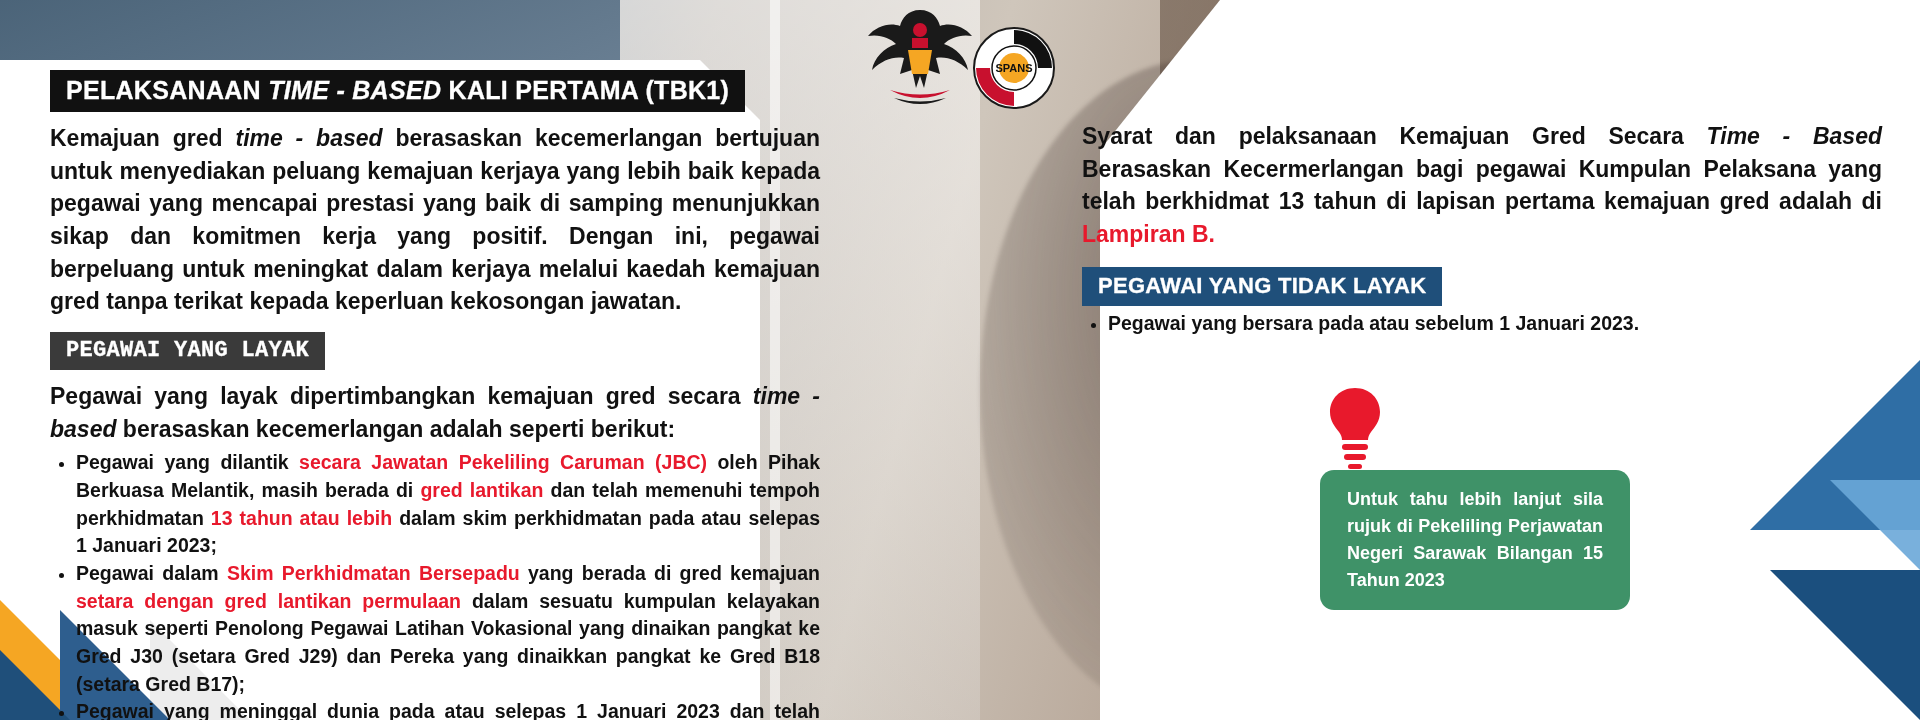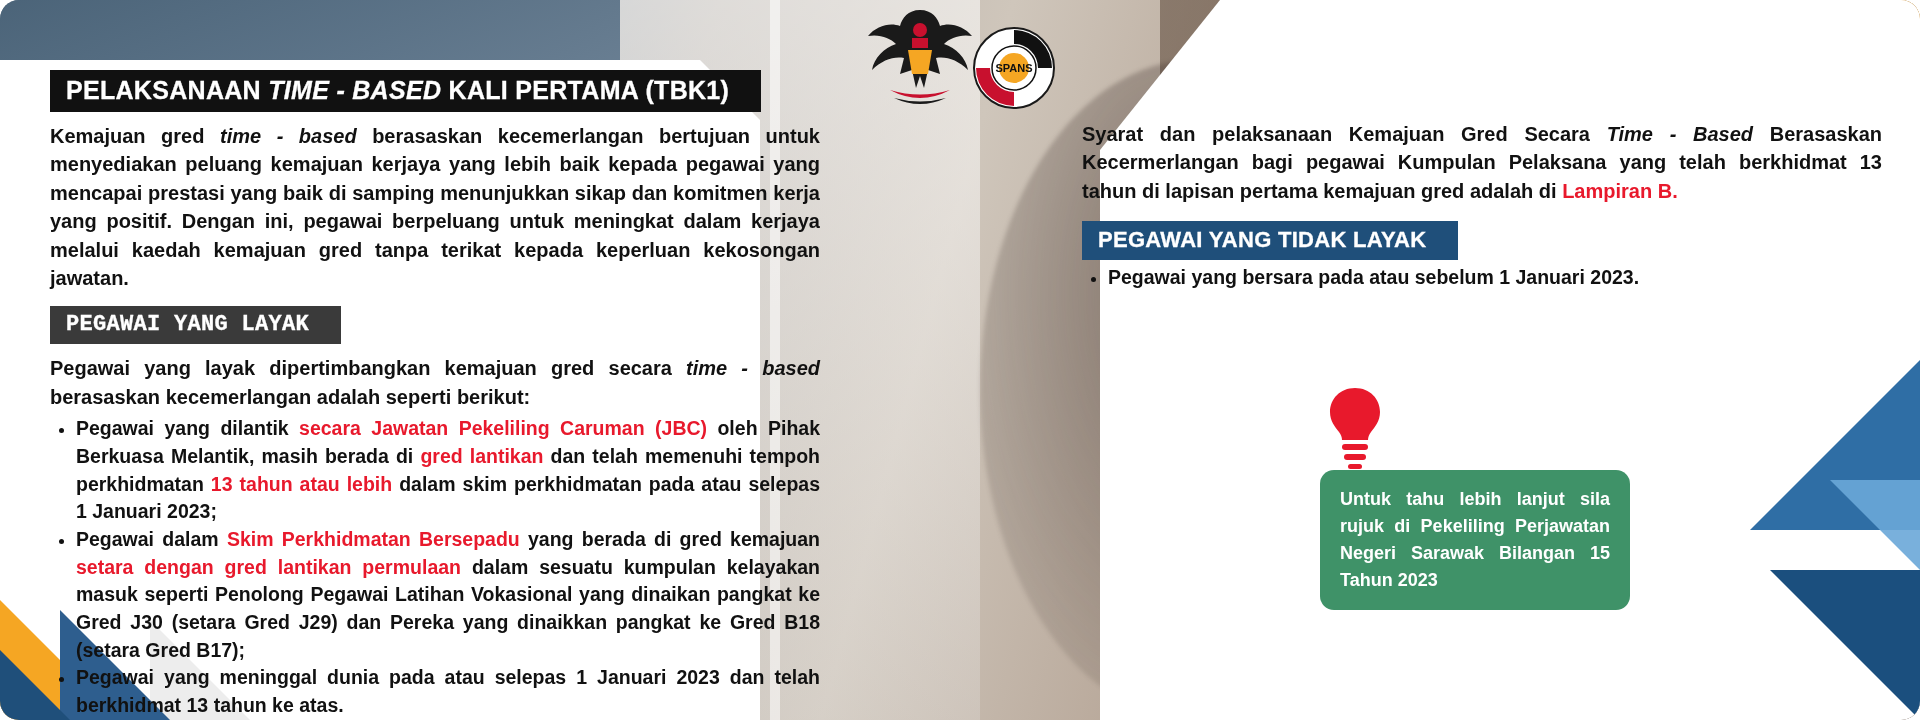--- a/index.html
+++ b/index.html
@@ -2,21 +2,21 @@
 <html><head>
 <meta charset="utf-8">
 <style>
   html,body{margin:0;padding:0;}
   body{
     width:1920px;height:720px;overflow:hidden;
     font-family:"Liberation Sans", sans-serif;
     background:#ffffff;
     position:relative;
   }
-  .stage{position:absolute;inset:0;overflow:hidden;border-radius:19px;}
+  .stage{position:absolute;inset:0;overflow:hidden;}
 
   
   .photo{
     position:absolute;left:0;top:0;width:1920px;height:720px;
     background:
       linear-gradient(105deg,#5f7486 0%,#7d8fa0 18%,#b8b2ab 34%,#cfc6bb 48%,#b9a99b 62%,#9e8a7c 76%,#7b6b60 100%);
   }
   .photo:before{
     content:"";position:absolute;left:0;top:0;width:620px;height:720px;
     background:linear-gradient(160deg,#4a6378 0%,#6d8398 40%,#93a2ac 70%,#b6b0a6 100%);
@@ -64,57 +64,57 @@
   .crests{position:absolute;left:820px;top:4px;width:260px;height:110px;}
   .crest-jata{position:absolute;left:40px;top:0;width:120px;height:105px;}
   .crest-spans{position:absolute;left:152px;top:22px;width:84px;height:84px;}
 
   
   .hdr{
     display:inline-block;
     color:#fff;
     font-weight:bold;
     letter-spacing:.3px;
-    padding:6px 32px 7px 16px;
+    padding:6px 16px 7px 16px;
     -webkit-text-stroke:.3px #fff;
   }
   .hdr-dark{background:#111;}
   .hdr-blue{background:#1f4f7a;}
   .hdr-gray{background:#3a3a3a;font-family:Liberation Mono, monospace;}
 
   .left-col{position:absolute;left:50px;top:70px;width:770px;}
   .right-col{position:absolute;left:1082px;top:72px;width:800px;}
 
   .h-main{font-size:25px;}
   .h-sub{font-size:22px;}
 
   p.body{
     margin:10px 0 0 0;
-    font-size:20px;
+    font-size:23px;
     line-height:1.42;
     color:#111;
     font-weight:bold;
     text-align:justify;
   }
   p.body.right{color:#111;margin-top:48px;}
   .it{font-style:italic;}
   .red{color:#e8192c;}
   ul.bullets{margin:4px 0 0 0;padding-left:26px;}
   ul.bullets li{
     font-size:19.5px;line-height:1.42;color:#111;font-weight:bold;
     text-align:justify;
   }
   ul.bullets li::marker{font-size:18px;}
 
   
   .tipwrap{position:absolute;left:1320px;top:470px;width:310px;}
   .bulb{position:absolute;left:-10px;top:-90px;width:90px;height:90px;}
   .tipbox{
     background:#3f9268;color:#fff;border-radius:14px;
-    padding:16px 20px;font-size:18px;line-height:1.5;font-weight:bold;
+    padding:16px 27px;font-size:18px;line-height:1.5;font-weight:bold;
     text-align:justify;
   }
 </style>
 </head>
 <body>
 
 <div class="stage">
 
   <div class="photo"></div>
   <div class="blurfig fig1"></div>

